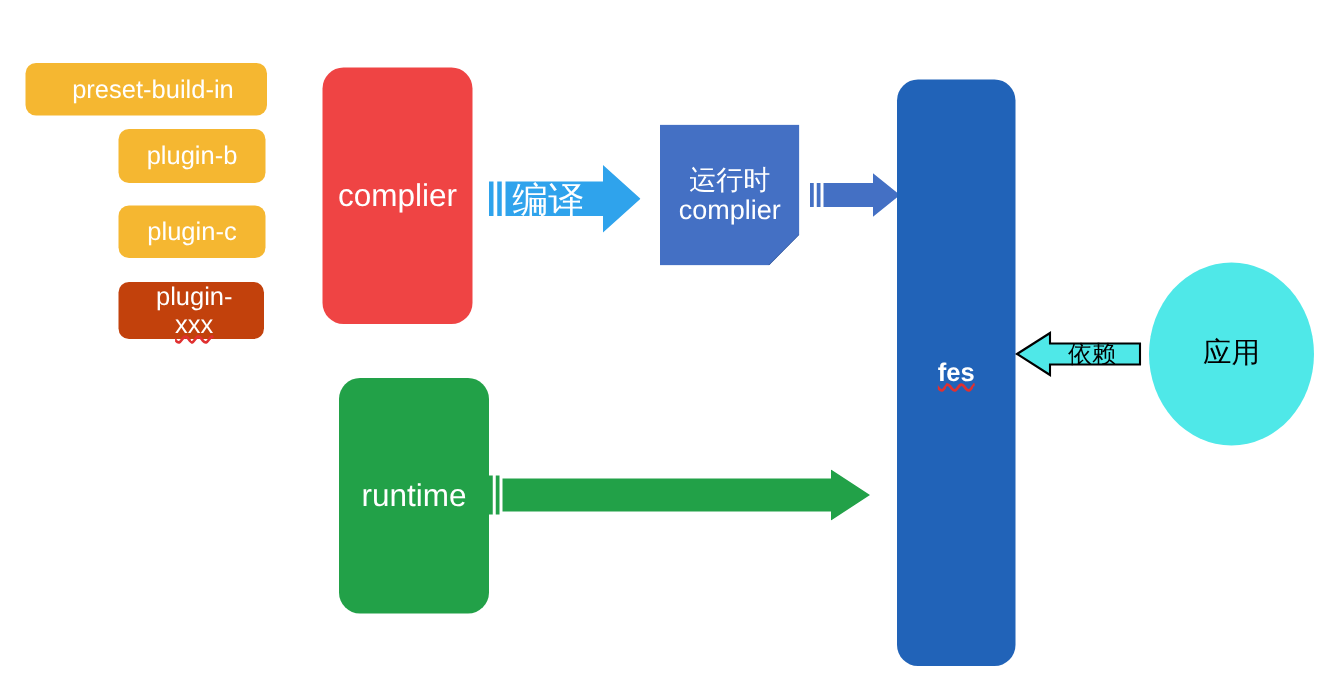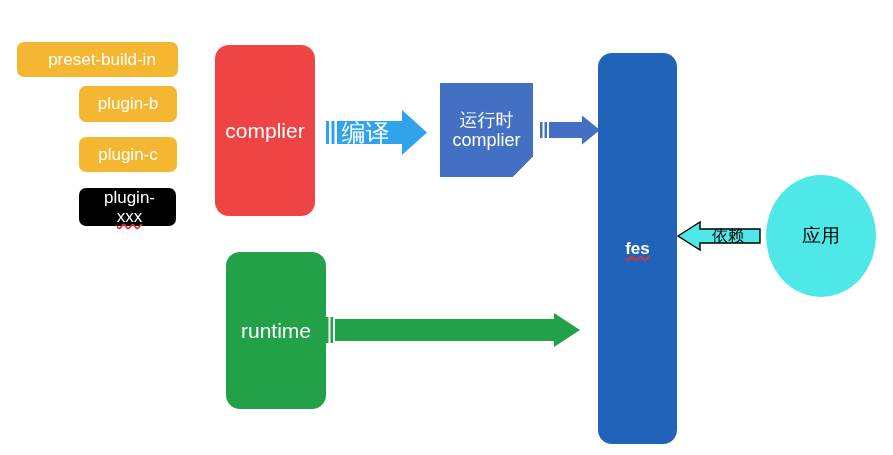--- a/index.html
+++ b/index.html
@@ -118,21 +118,21 @@
   </div>
 
   <div class="node chip" id="chip-b" style="background:#F5B731;">
     <span class="chip-text">plugin-b</span>
   </div>
 
   <div class="node chip" id="chip-c" style="background:#F5B731;">
     <span class="chip-text">plugin-c</span>
   </div>
 
-  <div class="node chip" id="chip-xxx" style="background:#000000;padding-left:10px;">
+  <div class="node chip" id="chip-xxx" style="background:#c2410c;padding-left:10px;">
     <div>
       <span class="chip-text">plugin-</span>
       <span class="chip-text spell">xxx</span>
     </div>
   </div>
 
   <div class="node bigbox" id="box-complier" style="background:#ef4444;">
     <span>complier</span>
   </div>
 

